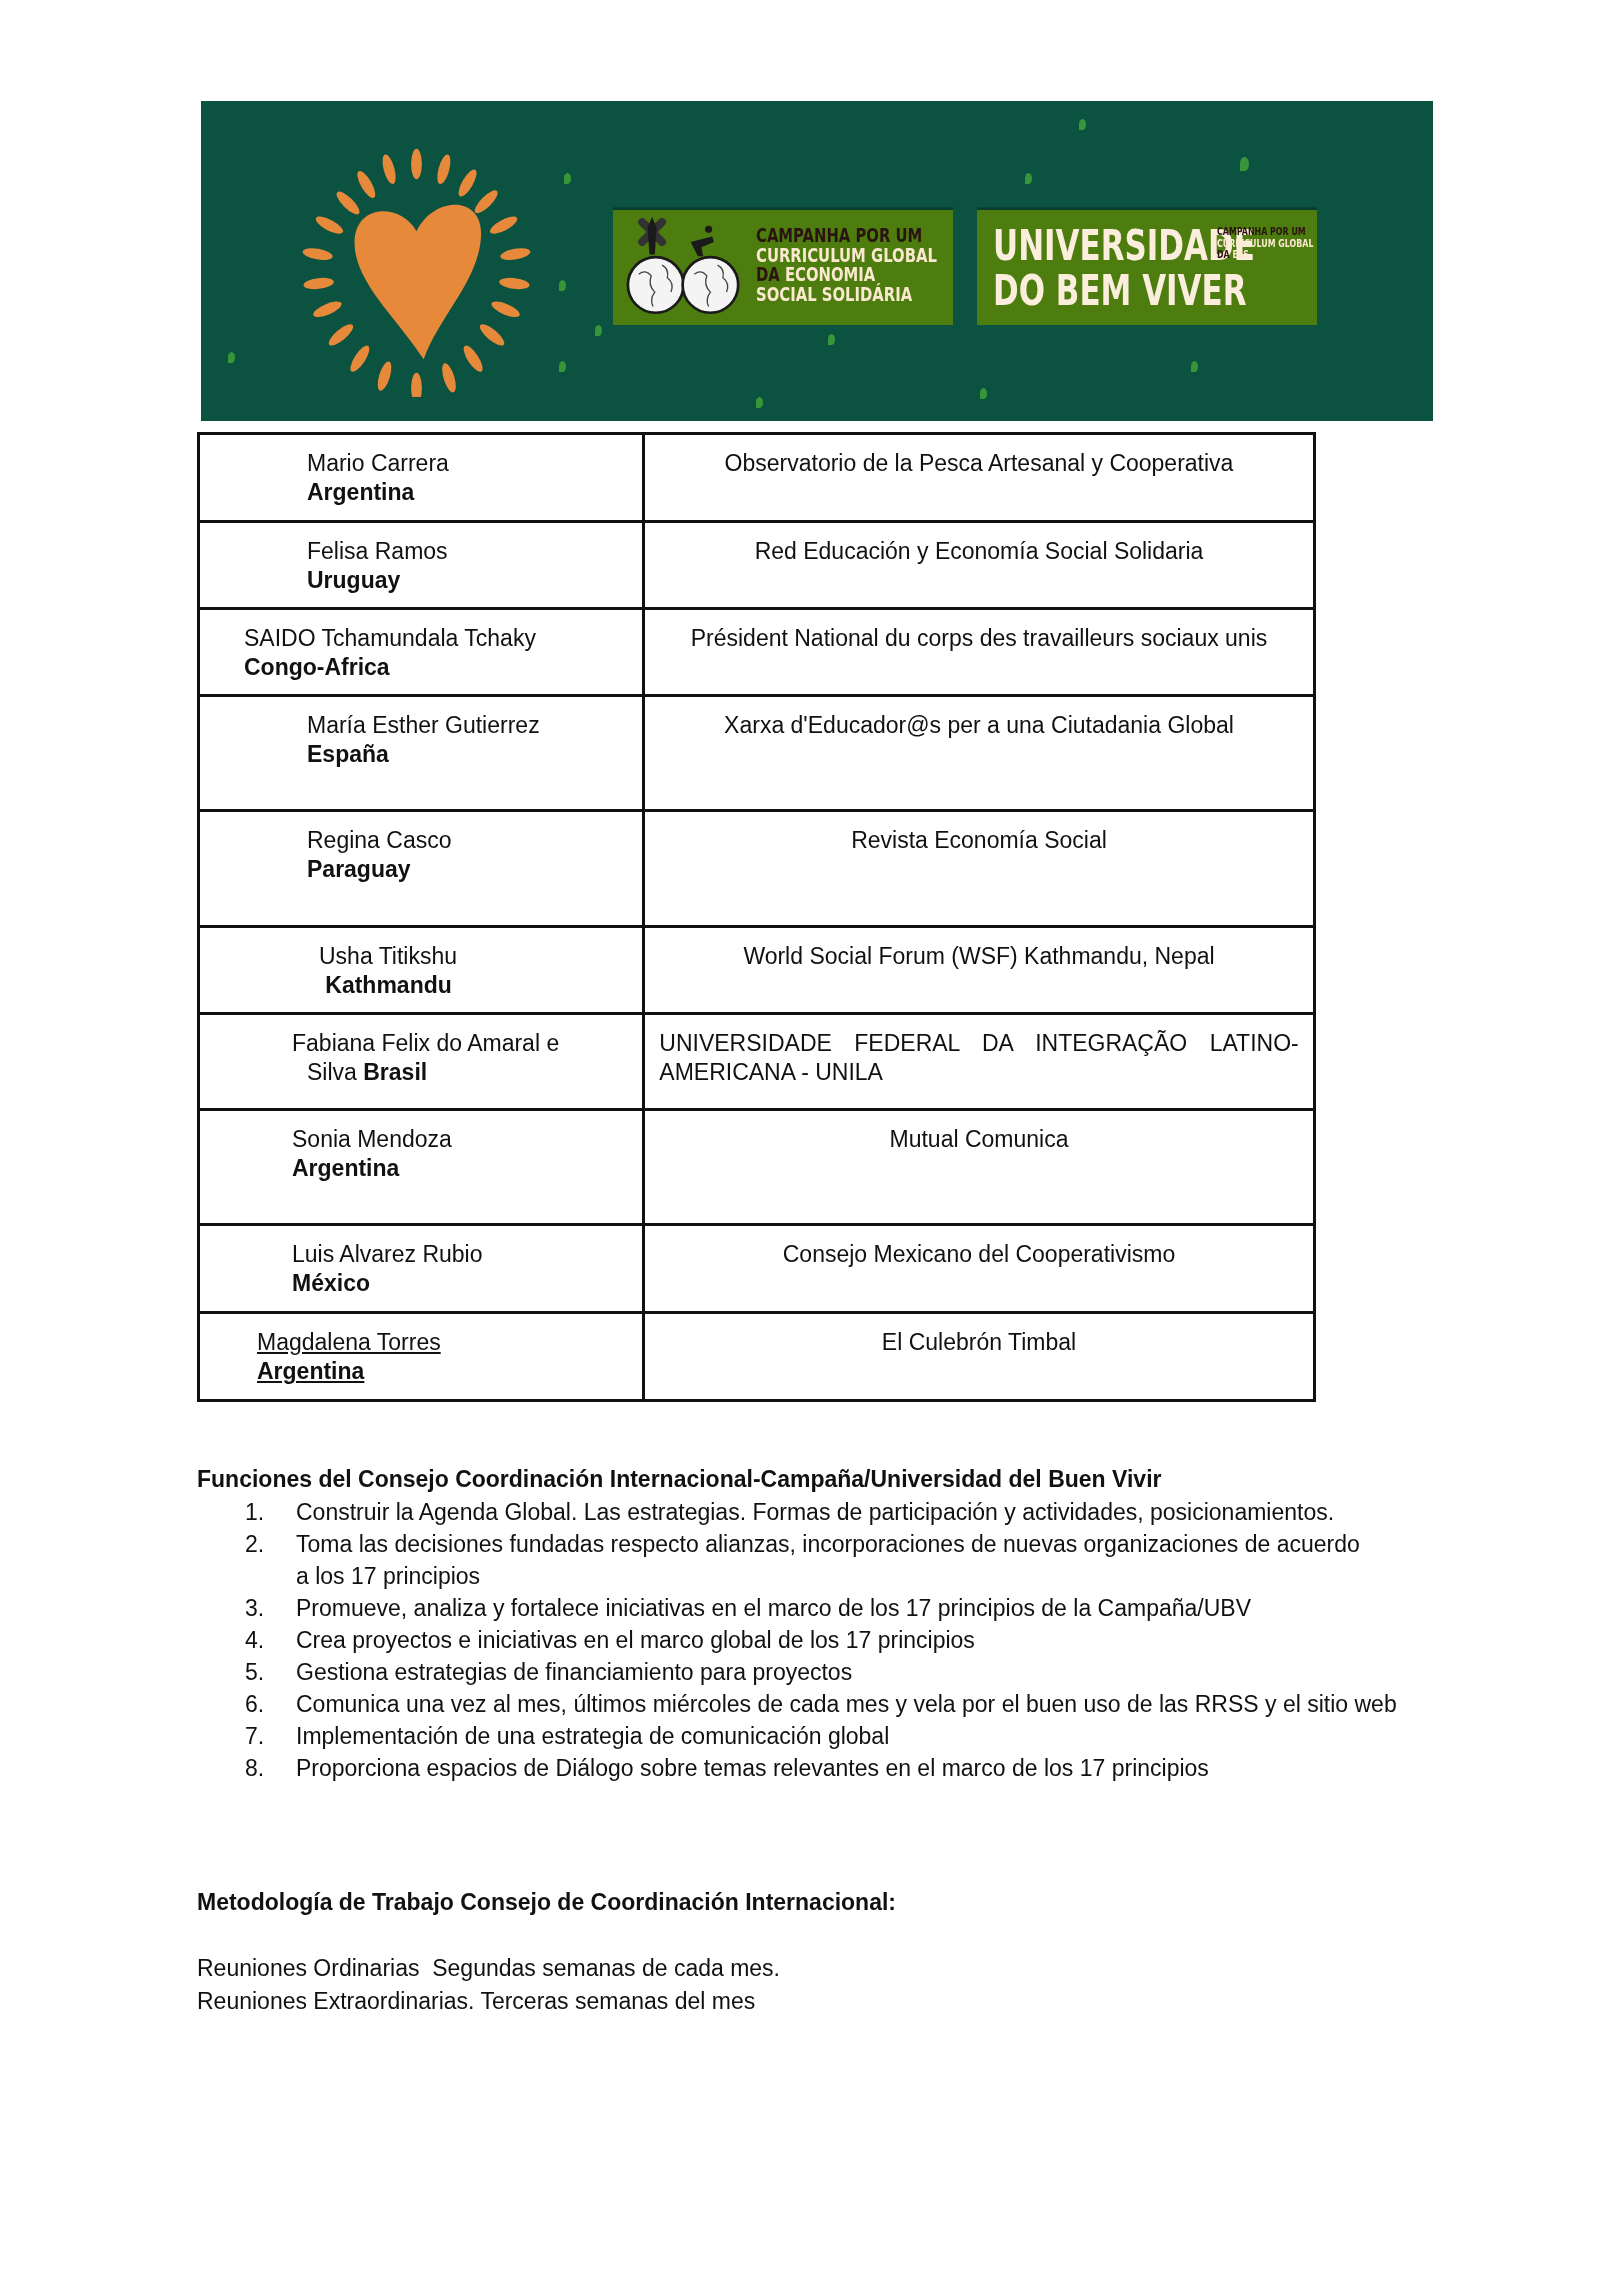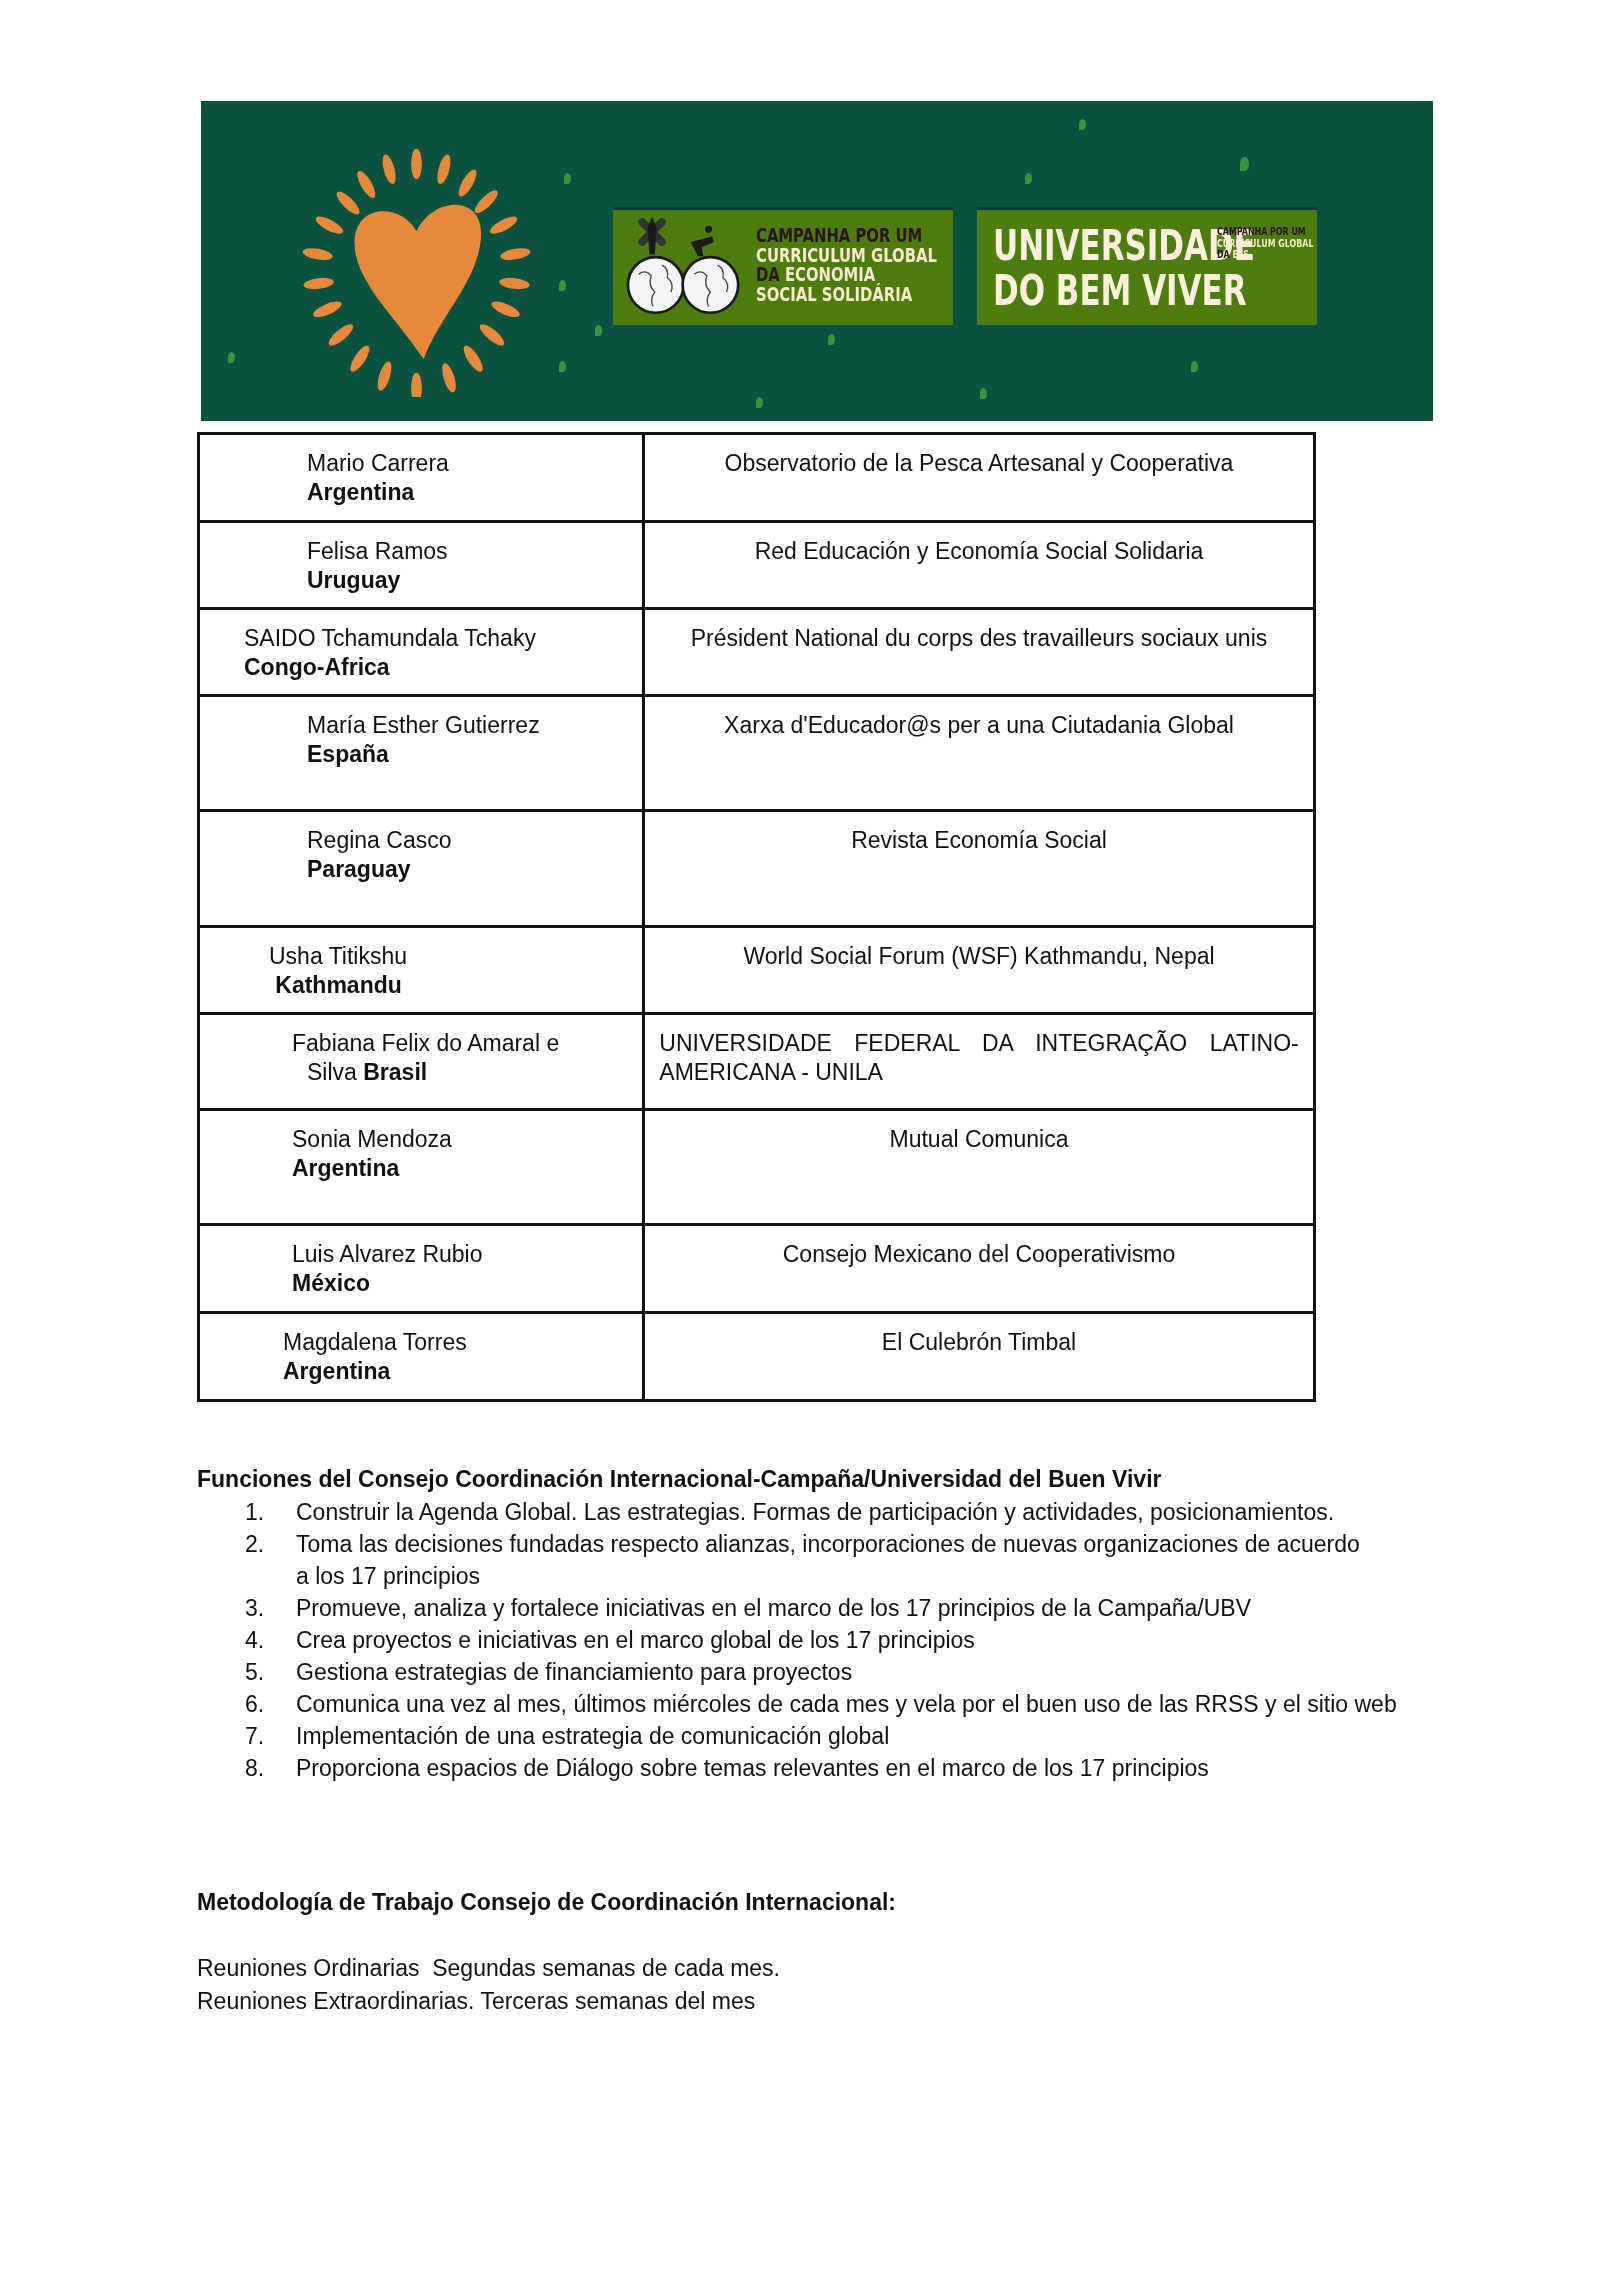--- a/index.html
+++ b/index.html
@@ -323,21 +323,21 @@
           <span class="name-line">Regina Casco</span>
           <span class="name-line country">Paraguay</span>
         </div>
       </td>
       <td>
         <div class="org-inner">Revista Economía Social</div>
       </td>
     </tr>
     <tr style="height:87px;">
       <td class="col-name">
-        <div class="name-inner" style="padding-left:69px;">
+        <div class="name-inner" style="padding-left:119px;">
           <span class="name-line">Usha Titikshu</span>
           <span class="name-line country" style="padding-left:6.3px;">Kathmandu</span>
         </div>
       </td>
       <td>
         <div class="org-inner">World Social Forum (WSF) Kathmandu, Nepal</div>
       </td>
     </tr>
     <tr style="height:96px;">
       <td class="col-name">
@@ -367,21 +367,21 @@
           <span class="name-line">Luis Alvarez Rubio</span>
           <span class="name-line country">México</span>
         </div>
       </td>
       <td>
         <div class="org-inner">Consejo Mexicano del Cooperativismo</div>
       </td>
     </tr>
     <tr style="height:88px;">
       <td class="col-name">
-        <div class="name-inner" style="padding-left:83px;">
+        <div class="name-inner" style="padding-left:57px;text-decoration:underline;">
           <span class="name-line">Magdalena Torres</span>
           <span class="name-line country">Argentina</span>
         </div>
       </td>
       <td>
         <div class="org-inner">El Culebrón Timbal</div>
       </td>
     </tr>
   </tbody>
 </table>

